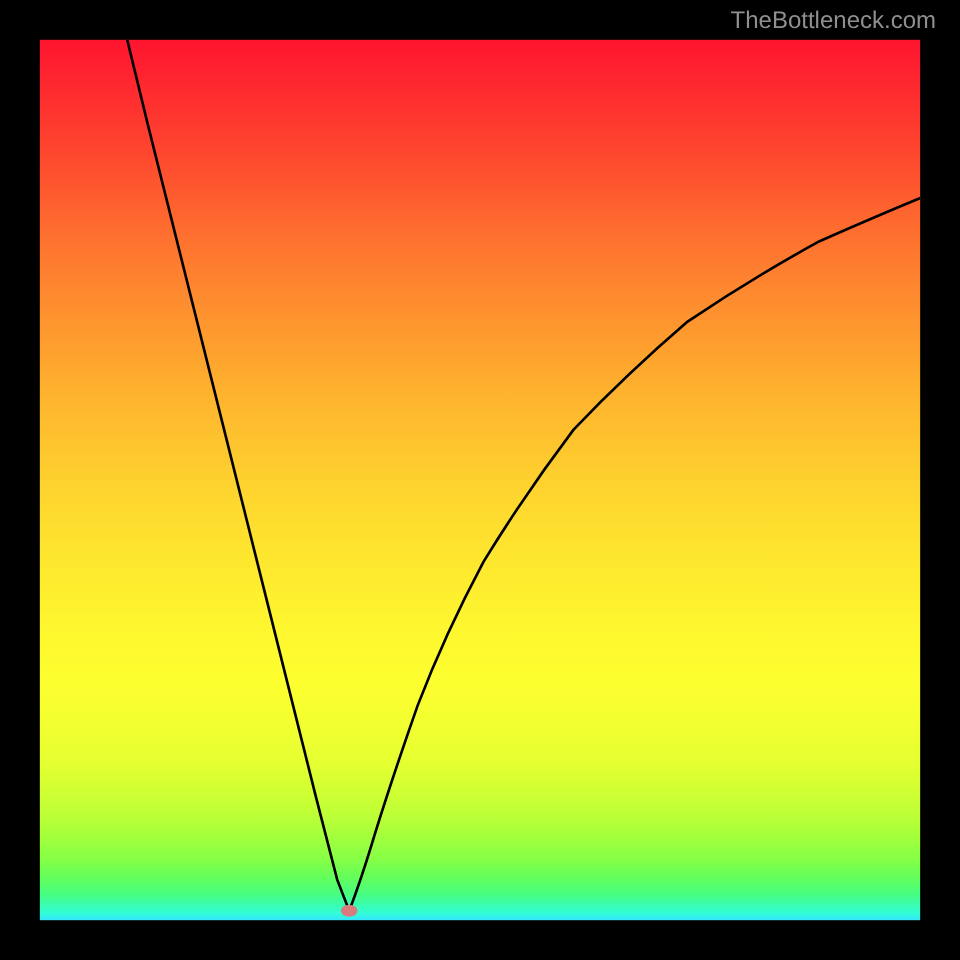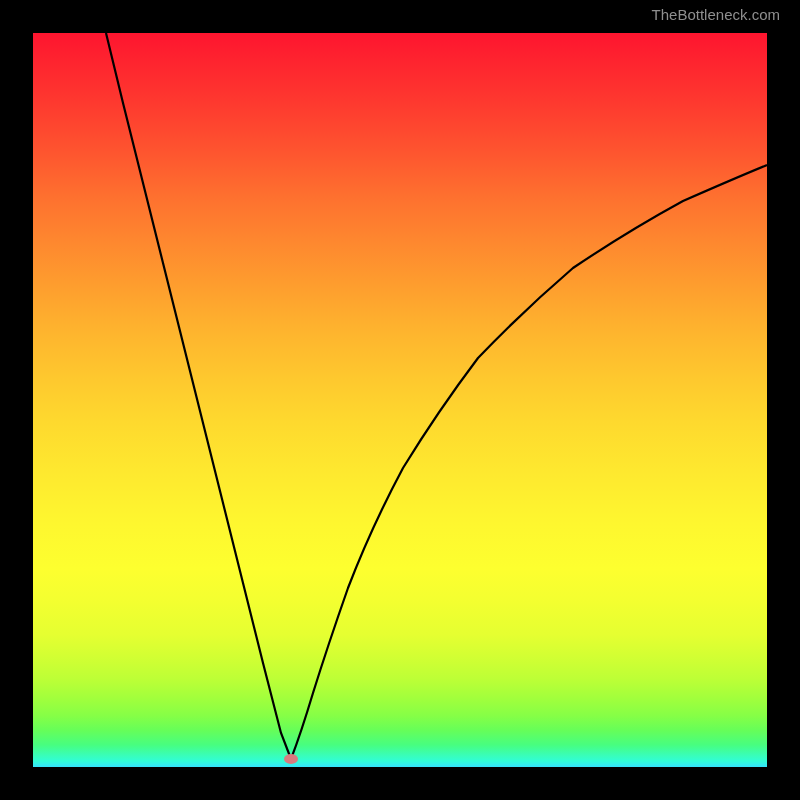--- a/index.html
+++ b/index.html
@@ -63,21 +63,21 @@
     top: 0;
     left: 0;
     width: 100%;
     height: 100%;
   }
   .watermark {
     position: absolute;
     top: 6px;
     right: 20px;
     color: #8f8f8f;
-    font-size: 15px;
+    font-size: 20px;
     font-weight: 500;
     letter-spacing: 0px;
   }
 </style>
 </head>
 <body>
 
 <div class="outer-frame">
   <div class="plot-area">
     <div class="gradient-bg"></div>

